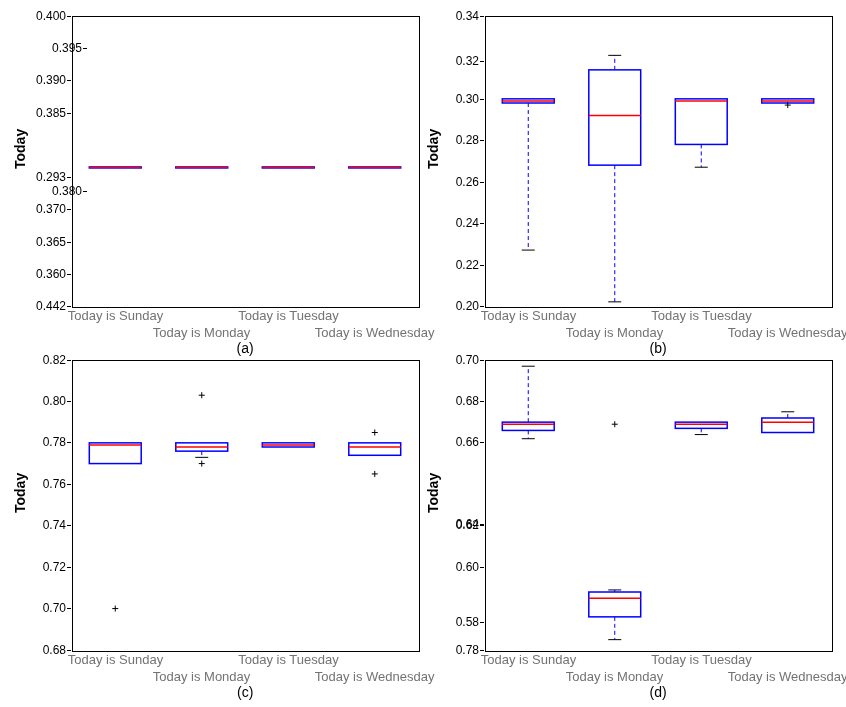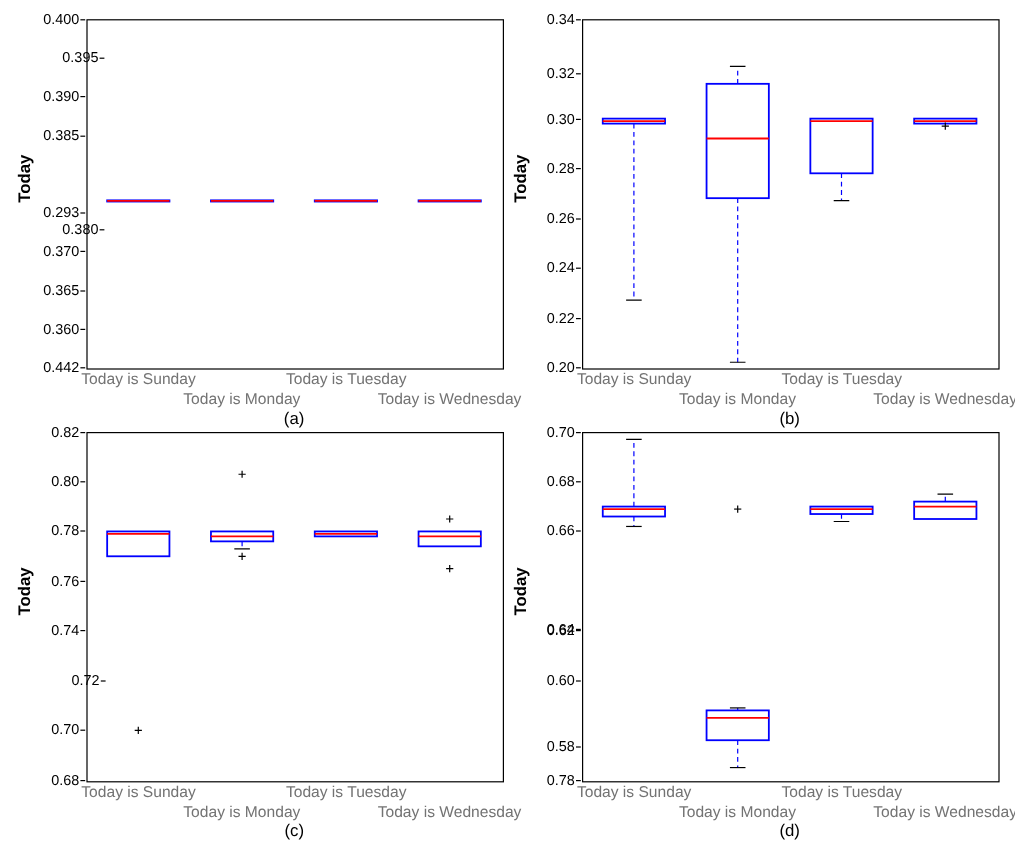--- a/index.html
+++ b/index.html
@@ -135,21 +135,21 @@
         <line x1="276.8" y1="84.92857142857147" x2="328.7" y2="84.92857142857147" class="median"></line>
         <line x1="299.75" y1="89.07142857142864" x2="305.75" y2="89.07142857142864" class="flier"></line>
         <line x1="302.75" y1="86.07142857142864" x2="302.75" y2="92.07142857142864" class="flier"></line>
       </svg>
     </div>
   <div class="panel" id="panel-c">
       <div class="plot-area" style="left: 62px; top: 6px; width: 346px; height: 290px; overflow: visible;"></div>
       <div class="ylabel" style="left: 0px; top: 141px; width: 20px;">Today</div>
       <div class="ytick" style="left: 0px; top: 289px; width: 56px;">0.68</div>
       <div class="ytick" style="left: 0px; top: 247.571px; width: 56px;">0.70</div>
-      <div class="ytick" style="left: 17px; top: 206.143px; width: 56px;">0.72</div>
+      <div class="ytick" style="left: 0px; top: 206.143px; width: 56px;">0.72</div>
       <div class="ytick" style="left: 0px; top: 164.714px; width: 56px;">0.74</div>
       <div class="ytick" style="left: 0px; top: 123.286px; width: 56px;">0.76</div>
       <div class="ytick" style="left: 0px; top: 81.8571px; width: 56px;">0.78</div>
       <div class="ytick" style="left: 0px; top: 40.4286px; width: 56px;">0.80</div>
       <div class="ytick" style="left: 0px; top: -1px; width: 56px;">0.82</div>
       <div class="xtick-label" style="left: 57.75px; top: 298px;">Today is Sunday</div>
       <div class="xtick-label" style="left: 142.75px; top: 315px;">Today is Monday</div>
       <div class="xtick-label" style="left: 228.25px; top: 298px;">Today is Tuesday</div>
       <div class="xtick-label" style="left: 304.75px; top: 315px;">Today is Wednesday</div>
       <div class="sub-label" style="left: 227px; top: 330px;">(c)</div>

